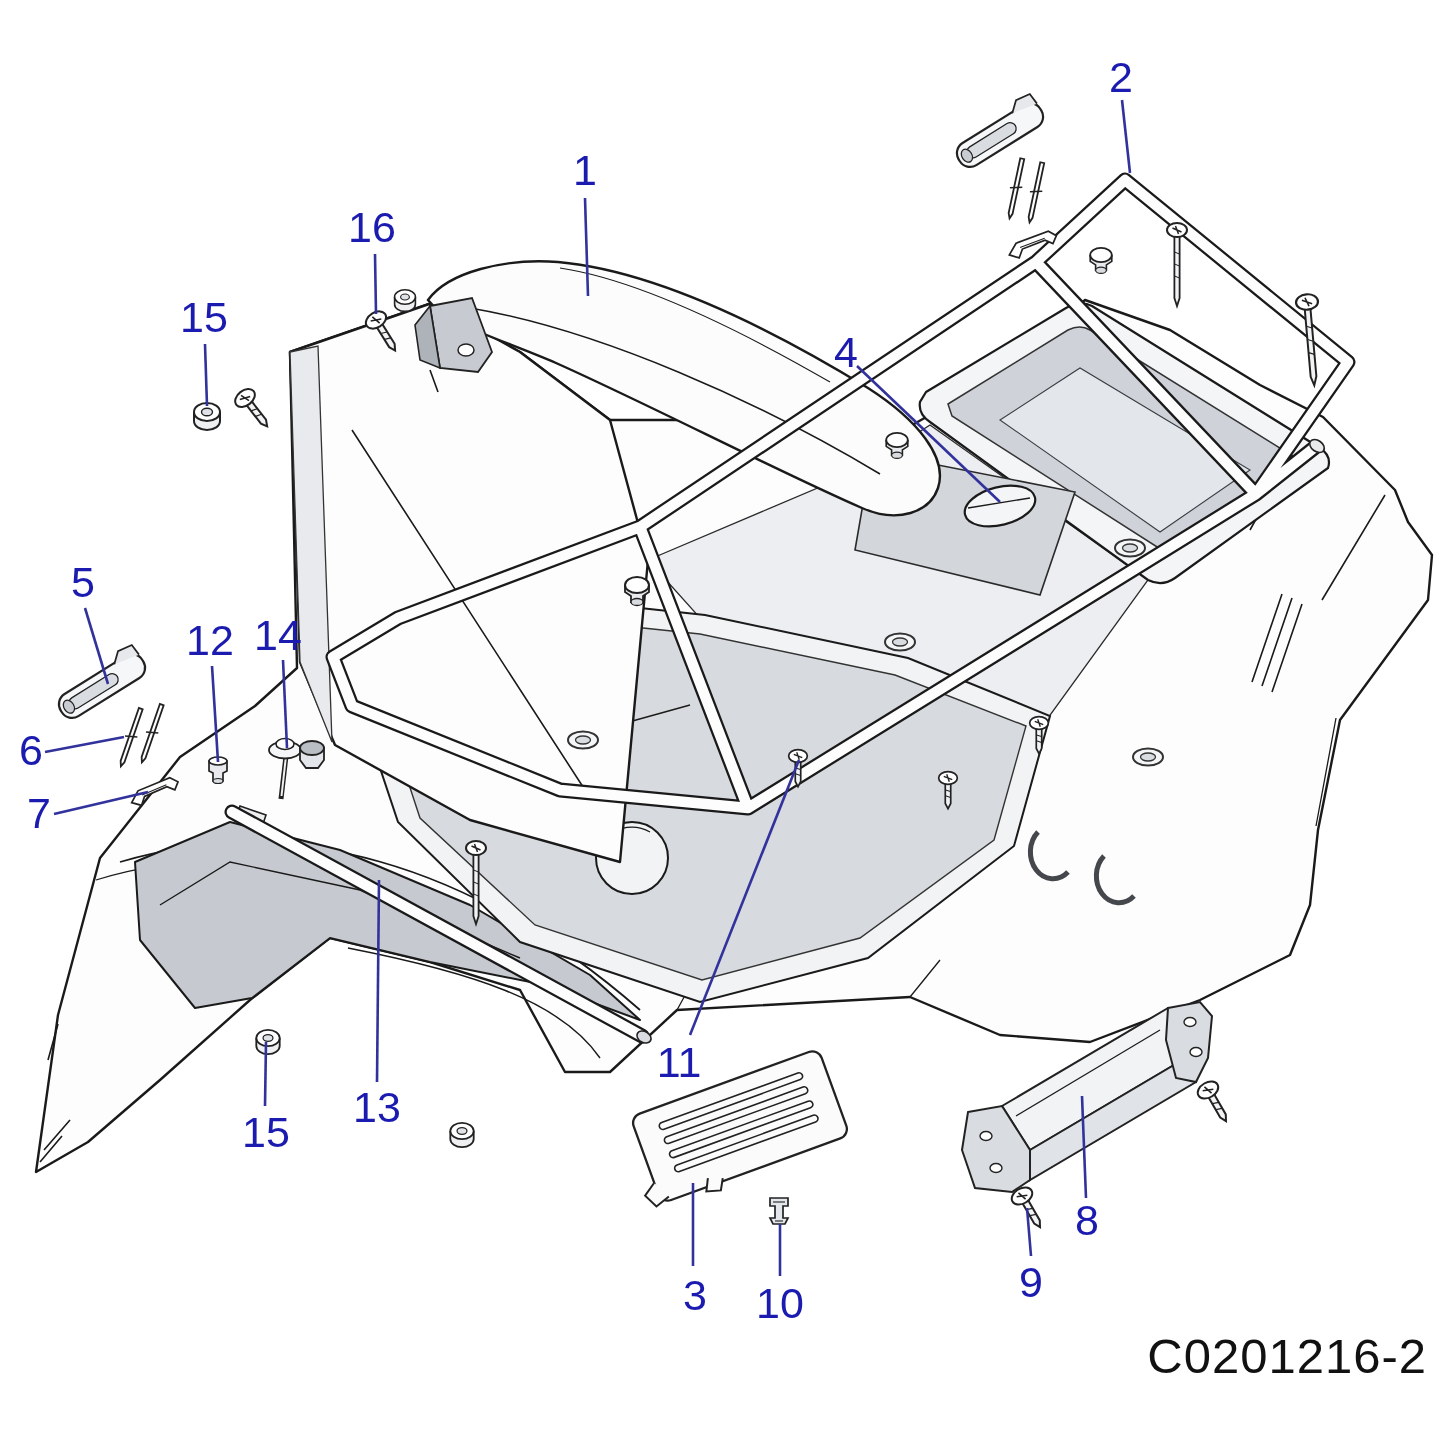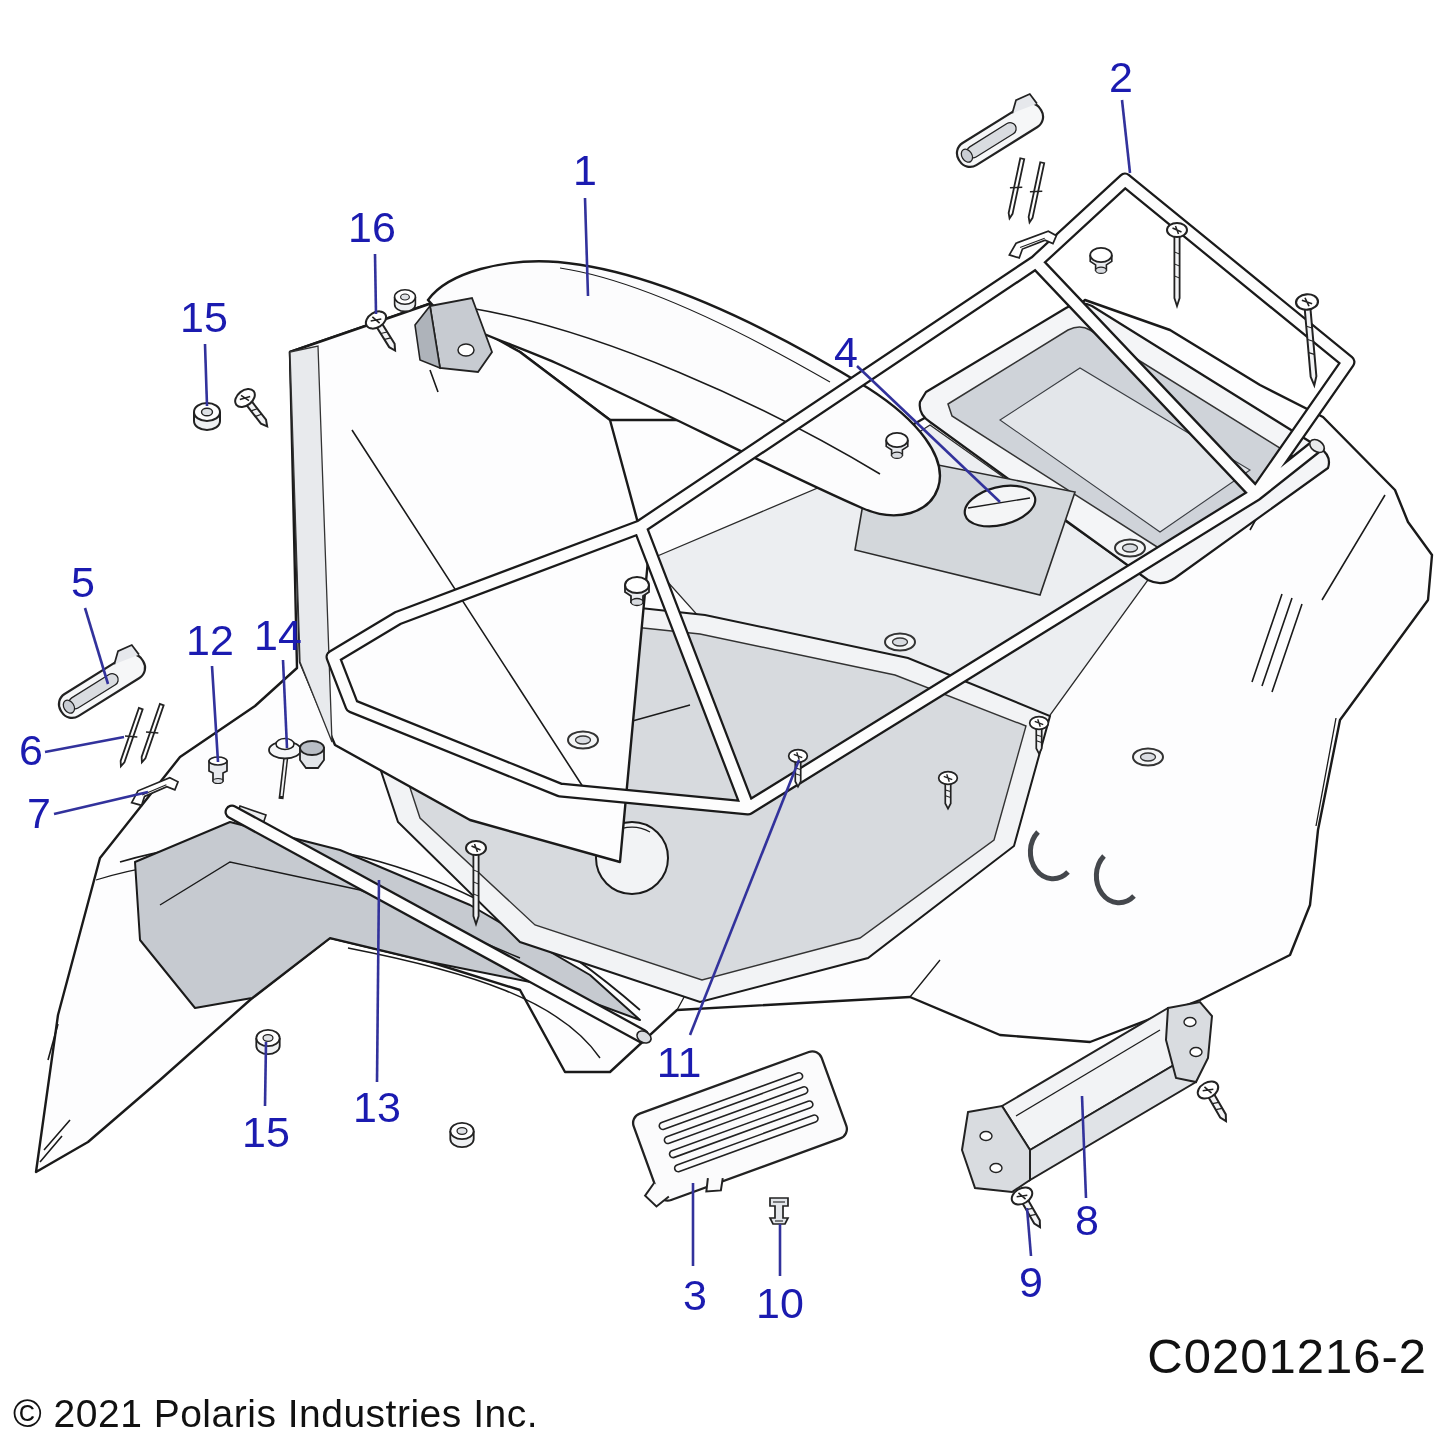--- a/index.html
+++ b/index.html
@@ -285,16 +285,15 @@
         <text x="278" y="650" text-anchor="middle" class="callout-text">14</text>
         <line x1="205" y1="344" x2="207" y2="406" class="leader"></line>
         <text x="204" y="332" text-anchor="middle" class="callout-text">15</text>
         <line x1="265" y1="1106" x2="266" y2="1042" class="leader"></line>
         <text x="266" y="1147" text-anchor="middle" class="callout-text">15</text>
         <line x1="375" y1="254" x2="376" y2="314" class="leader"></line>
         <text x="372" y="242" text-anchor="middle" class="callout-text">16</text>
       </g>
 </svg>
 
-<div class="footer-copyright">© 2021 Polaris Industries Inc.</div>
 <div class="footer-code">C0201216-2</div>
 
 </div>
 
 </body></html>

